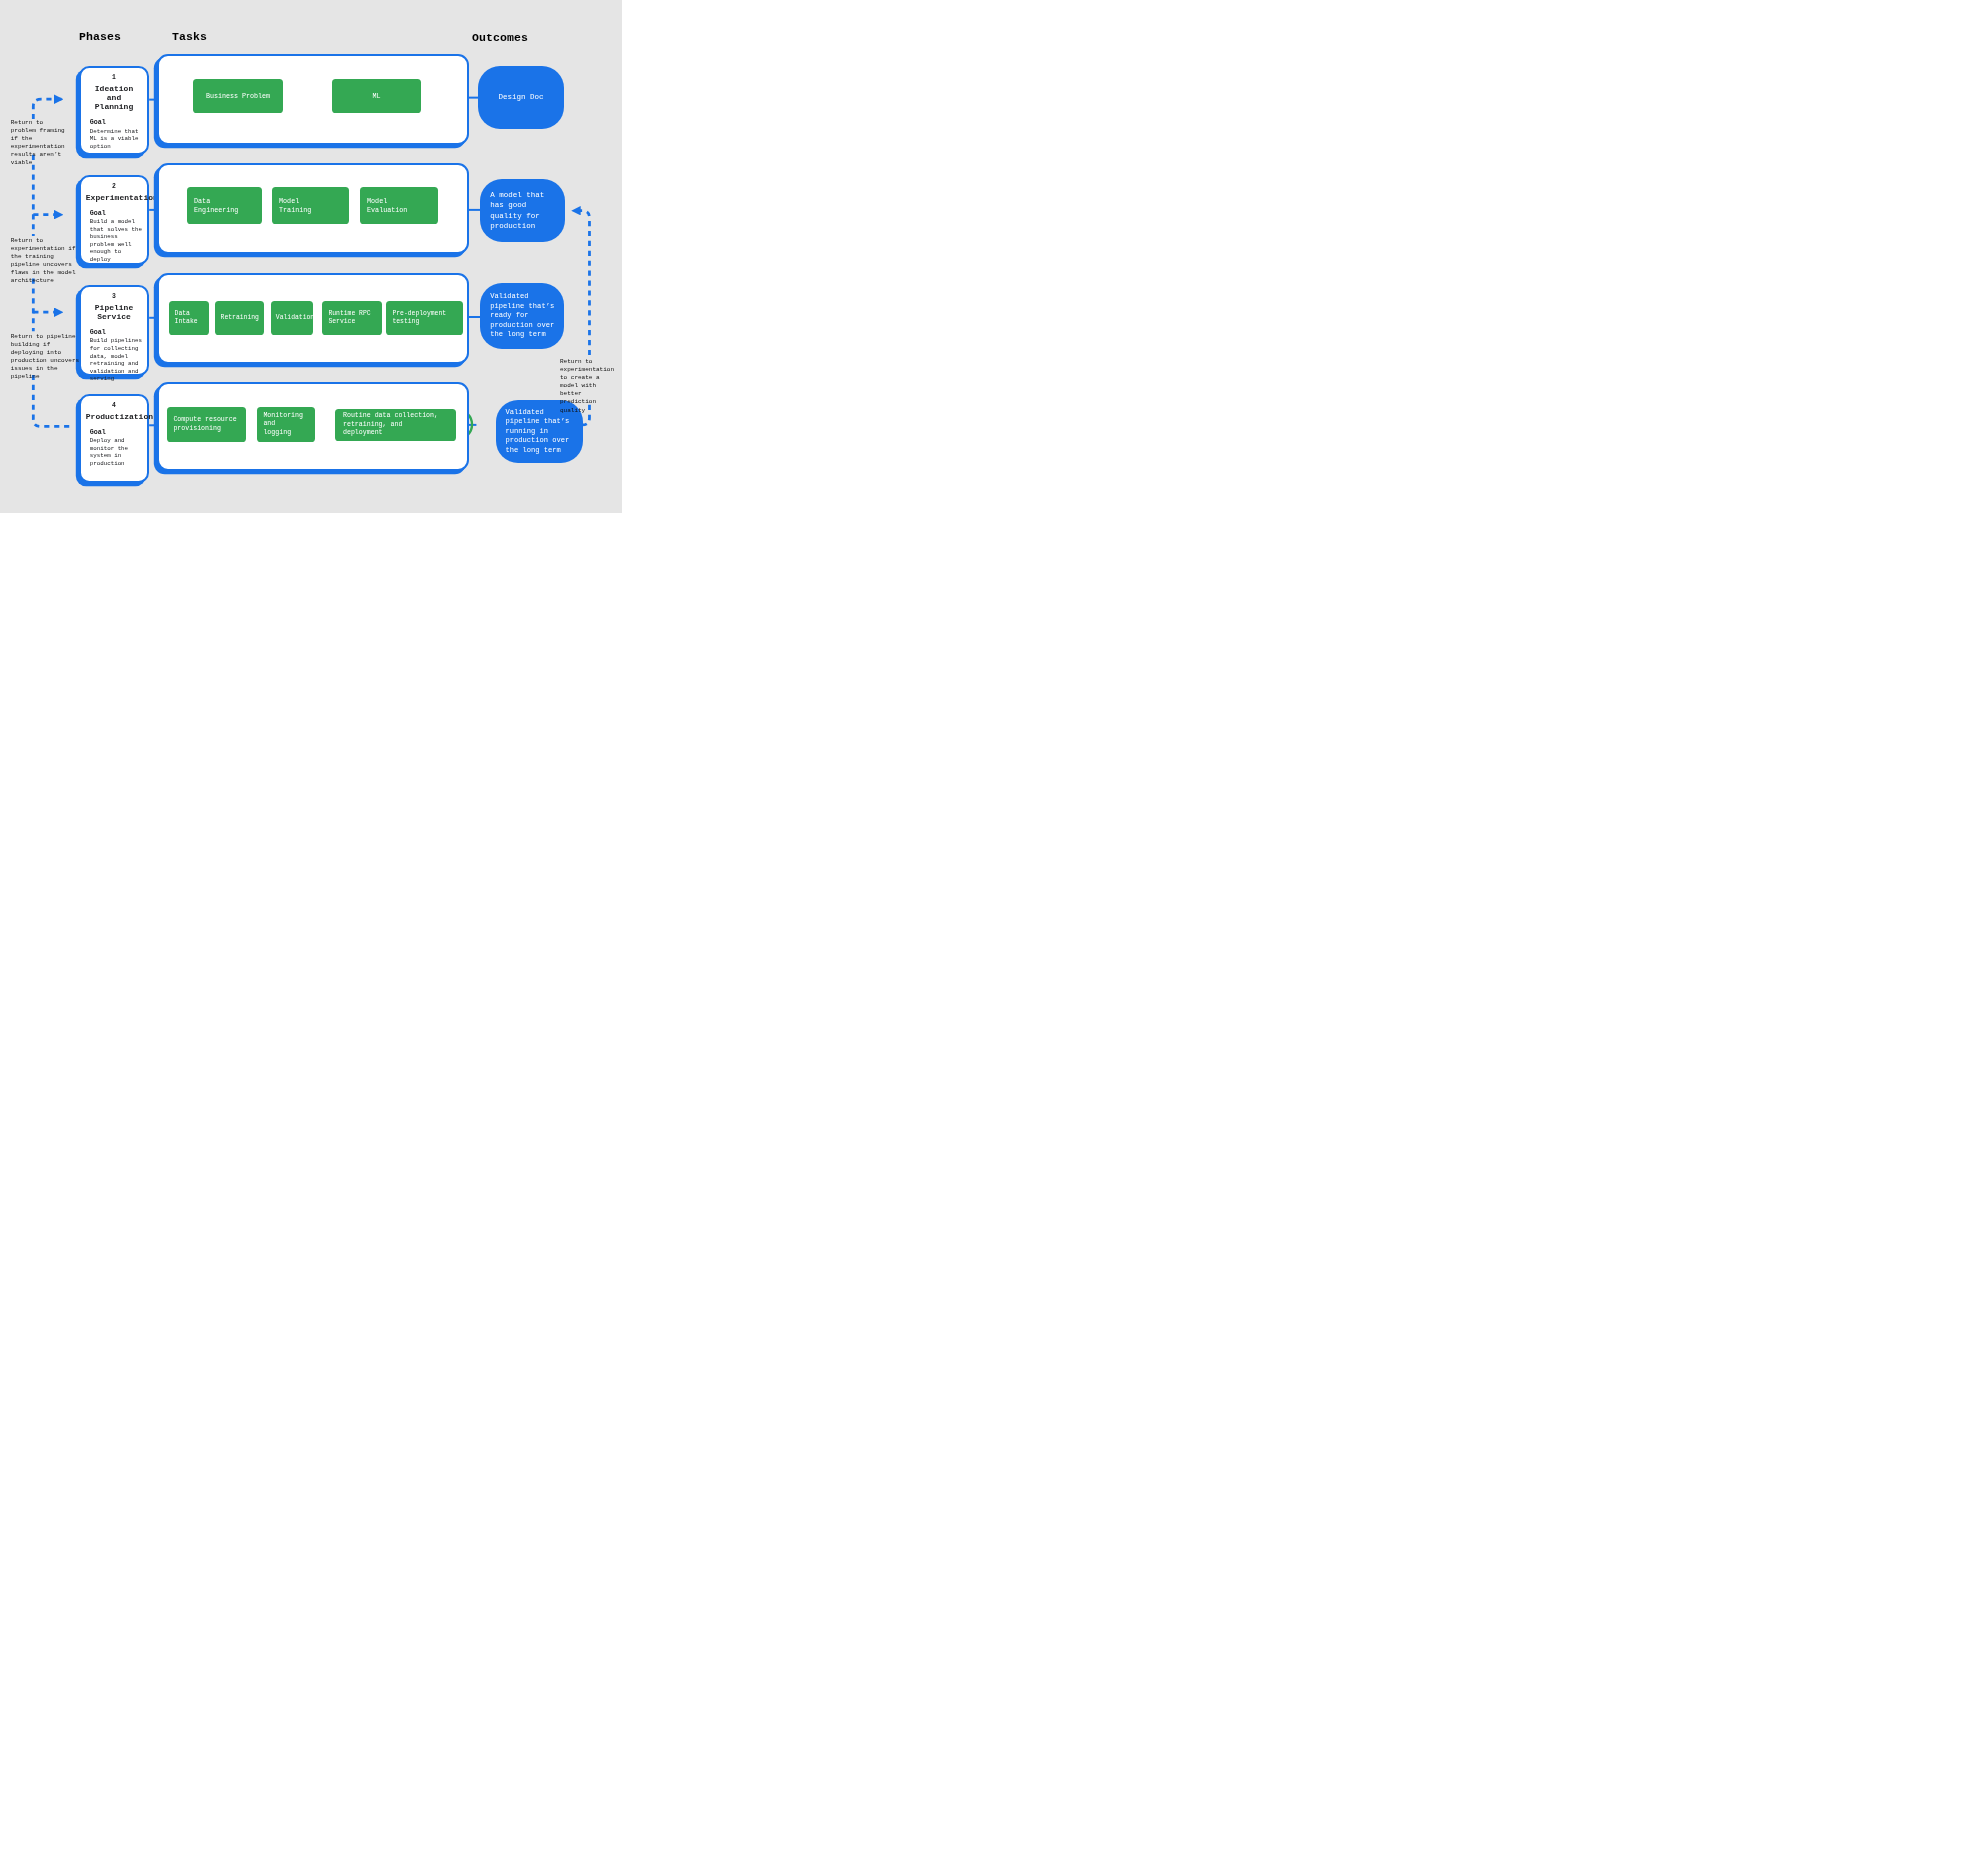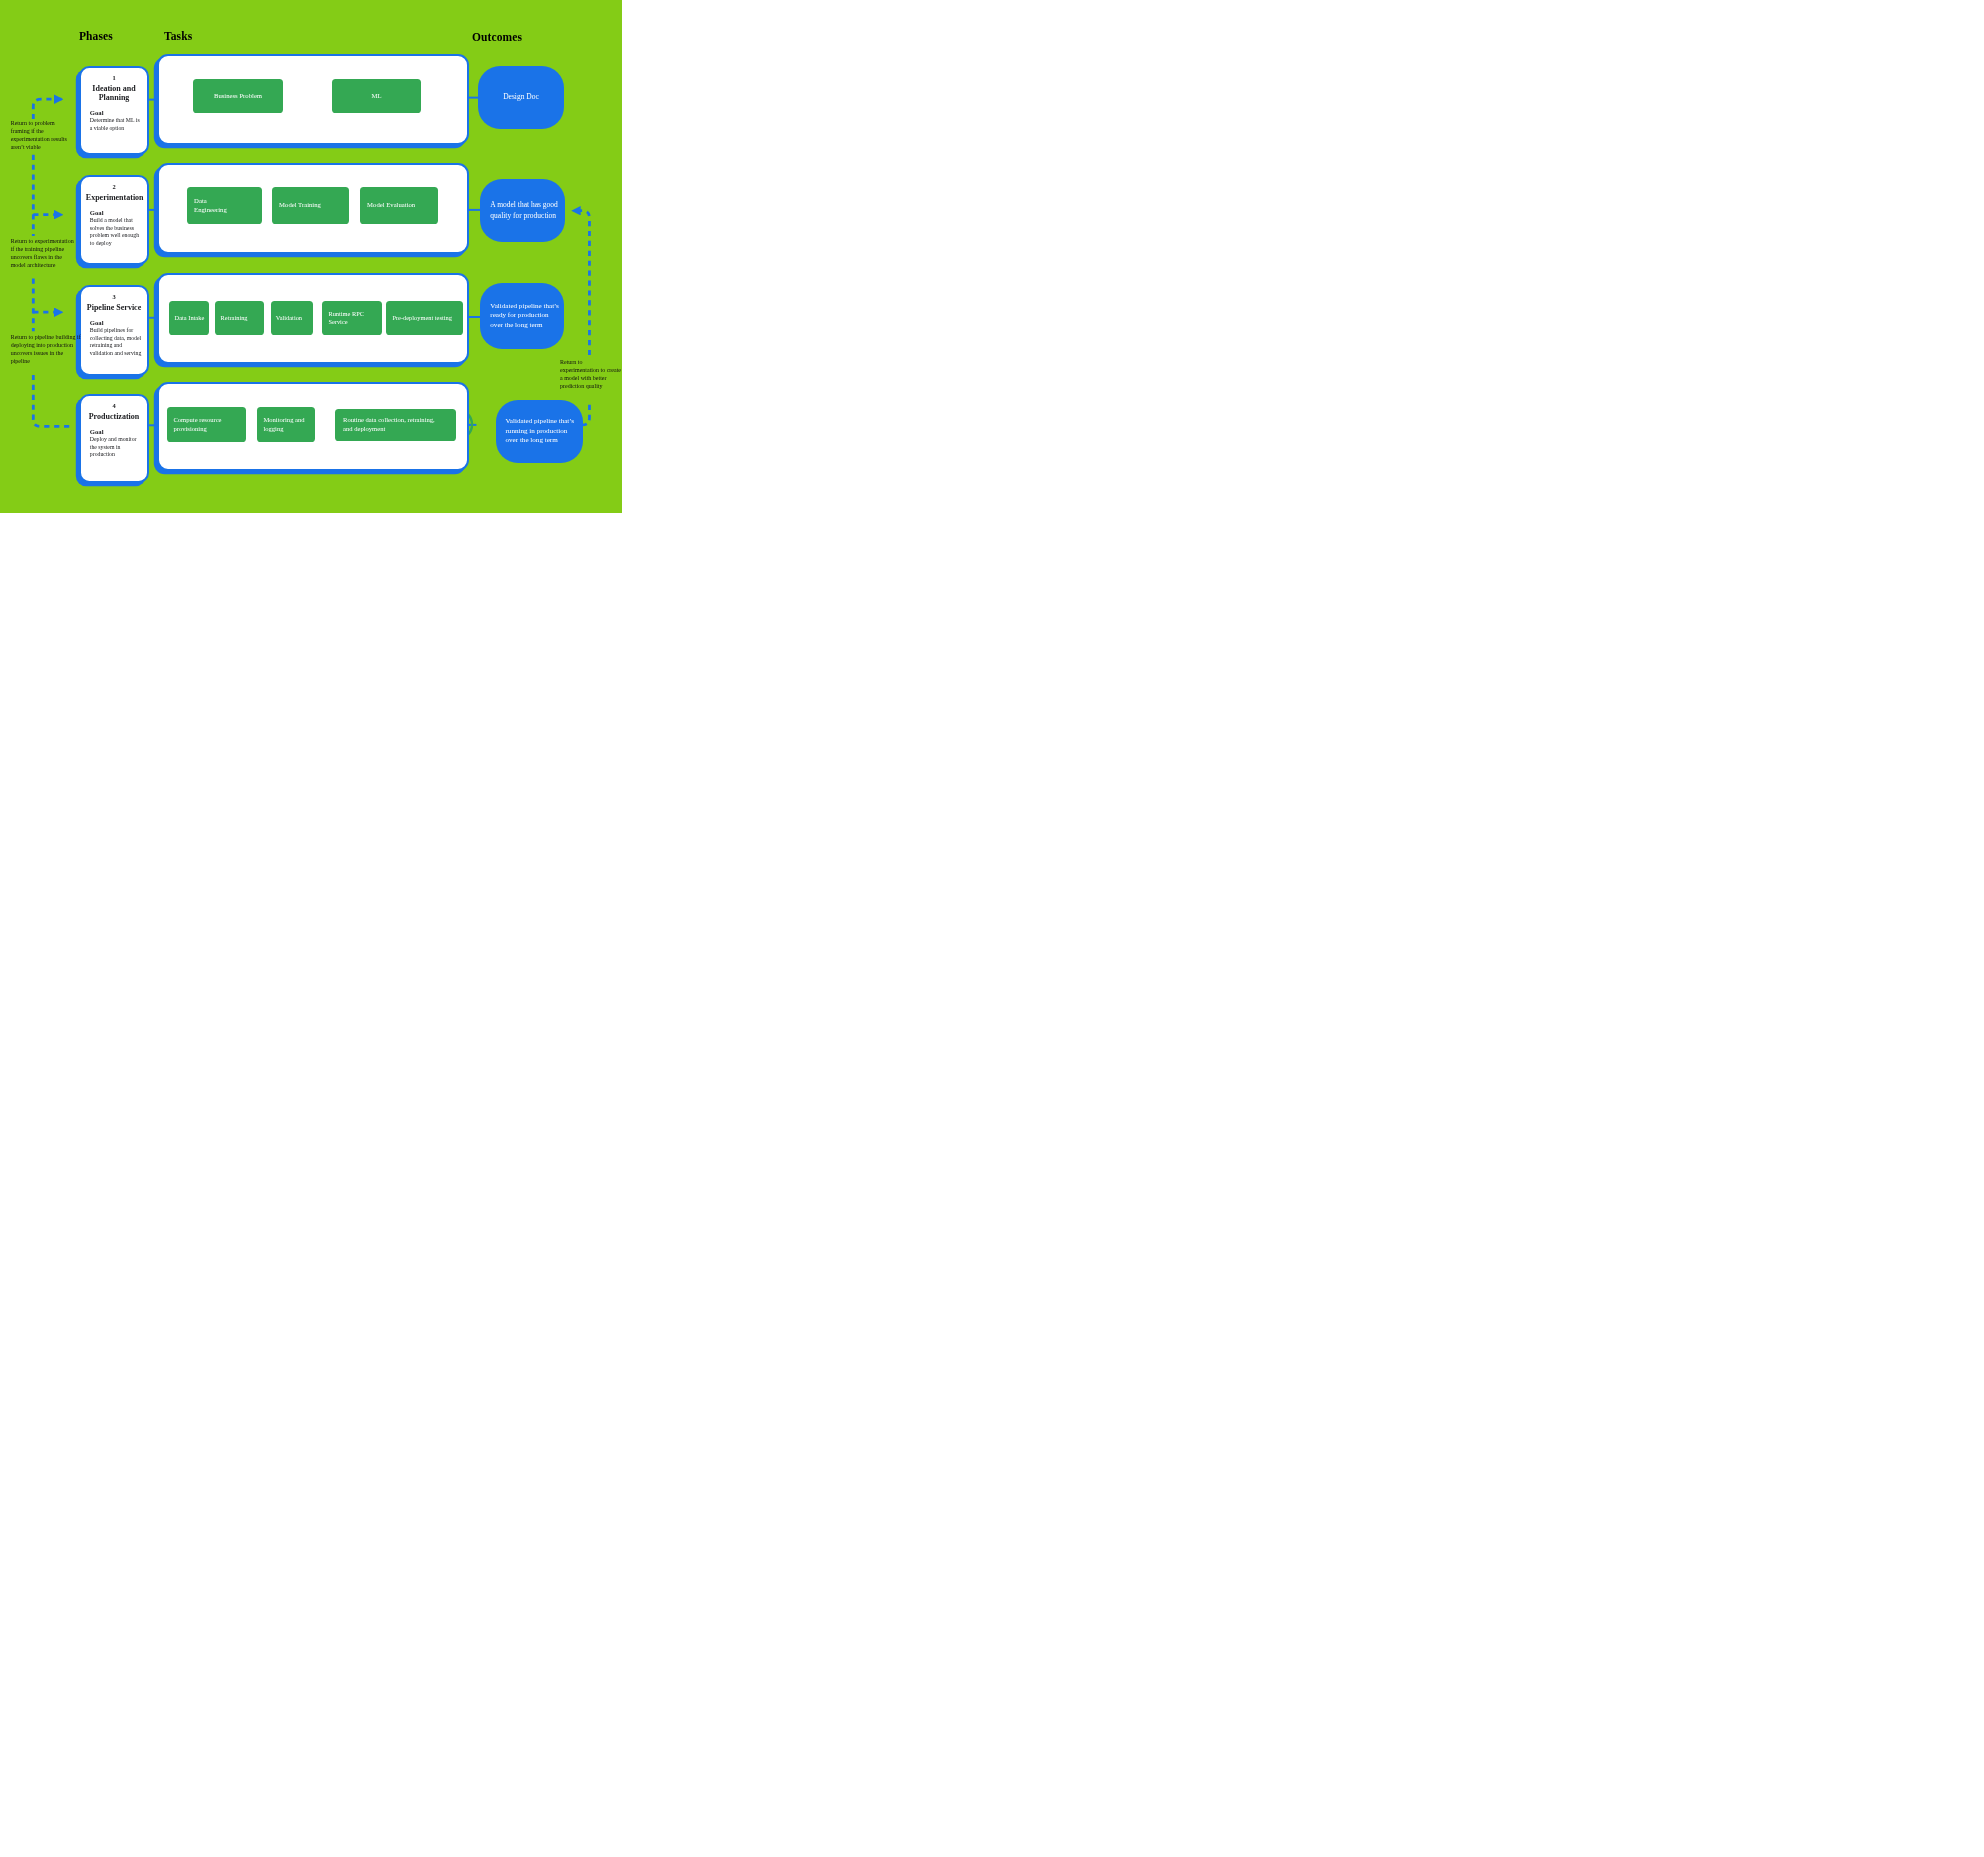--- a/index.html
+++ b/index.html
@@ -3,33 +3,33 @@
 <meta charset="utf-8">
 <title>ML Workflow Phases Diagram</title>
 <style>
   :root{
     --accent-blue:#1a73e8;
     --task-green:#34a853;
     --text-black:#202124;
   }
   html,body{margin:0;padding:0;background:#ffffff;}
   .canvas{
-    position:relative;width:622px;height:513px;background:#84cc16;
-    font-family:Liberation Serif, serif;color:var(--text-black);
+    position:relative;width:622px;height:513px;background:#e5e5e5;
+    font-family:Liberation Mono, monospace;color:var(--text-black);
     overflow:hidden;
   }
   .overlay{position:absolute;left:0;top:0;z-index:0;}
   .stroke-blue{stroke:var(--accent-blue);fill:none;}
   .stroke-green{stroke:var(--task-green);fill:none;}
   .fill-blue{fill:var(--accent-blue);}
   .fill-green{fill:var(--task-green);}
 
   .hdr{position:absolute;z-index:2;font-size:11.5px;font-weight:700;color:#000;letter-spacing:0.1px;}
   #hdr-phases{left:79px;top:30px;}
-  #hdr-tasks{left:164px;top:30px;}
+  #hdr-tasks{left:172px;top:30px;}
   #hdr-outcomes{left:472px;top:31px;text-align:right;}
 
   .phase{
     position:absolute;left:79px;width:70px;z-index:1;box-sizing:border-box;
     background:#fff;border:2px solid var(--accent-blue);border-radius:10.3px;
     box-shadow:-3.2px 3.2px 0 0 var(--accent-blue);
     padding:4px 4.8px;text-align:center;margin-top:12px;
   }
   #phase-1{top:54px;height:89px;}
   #phase-2{top:163px;height:90px;}

